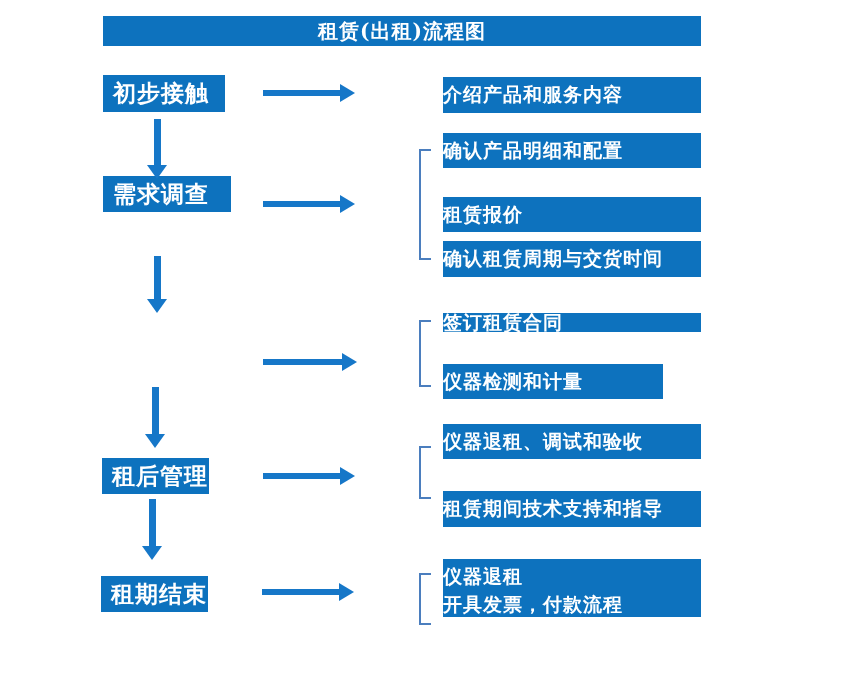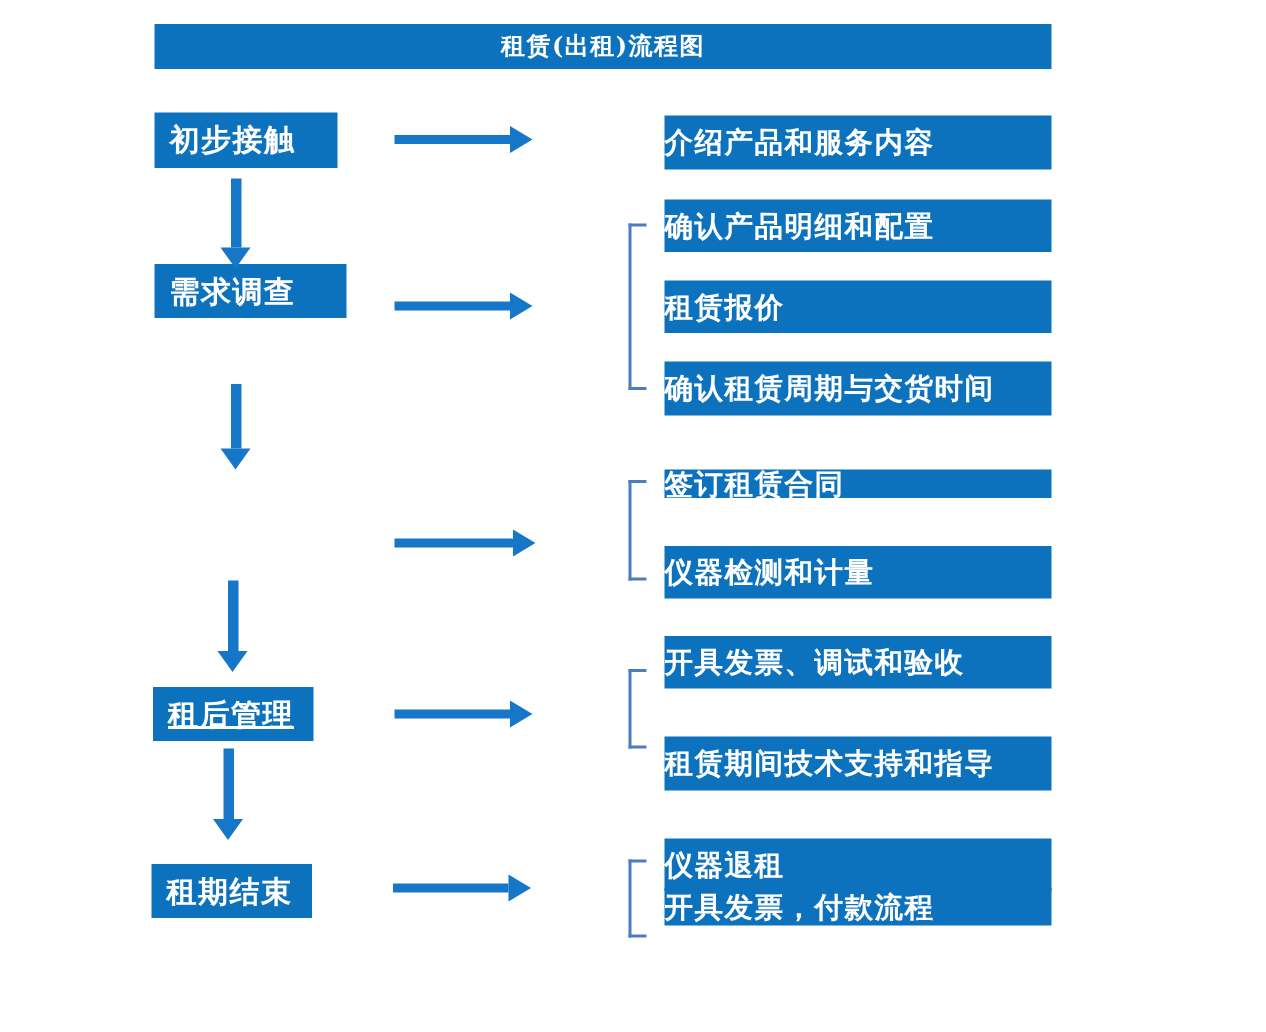--- a/index.html
+++ b/index.html
@@ -15,25 +15,25 @@
     position: absolute;
     background: var(--box-blue, #0d72be);
     color: var(--text-white, #ffffff);
     font-weight: bold;
     box-sizing: border-box;
     display: flex;
     align-items: center;
   }
   .title-bar {
     justify-content: center;
-    font-size: 16px;
+    font-size: 20px;
     letter-spacing: 1px;
   }
   .stage-box {
-    font-size: 20px;
+    font-size: 23px;
     padding-left: 10px;
     letter-spacing: 1px;
   }
   .output-box {
     font-size: 19px;
     letter-spacing: 1px;
   }
   .harrow {
     position: absolute;
     display: flex;
@@ -70,30 +70,30 @@
 </style>
 </head>
 <body>
 
 <div id="canvas">
 
   <div class="bar title-bar" style="left:103px; top:16px; width:598px; height:30px;">租赁(出租)流程图</div>
 
   <div class="bar stage-box" style="left:103px; top:75px; width:122px; height:37px;">初步接触</div>
   <div class="bar stage-box" style="left:103px; top:176px; width:128px; height:36px;">需求调查</div>
-  <div class="bar stage-box" style="left:102px; top:458px; width:107px; height:36px;text-decoration:underline;">租后管理</div>
+  <div class="bar stage-box" style="left:102px; top:458px; width:107px; height:36px;">租后管理</div>
   <div class="bar stage-box" style="left:101px; top:576px; width:107px; height:36px;">租期结束</div>
 
   <div class="bar output-box" style="left:443px; top:77px; width:258px; height:36px;">介绍产品和服务内容</div>
   <div class="bar output-box" style="left:443px; top:133px; width:258px; height:35px;font-family:Liberation Serif, serif;">确认产品明细和配置</div>
-  <div class="bar output-box" style="left:443px; top:187px; width:258px; height:35px;text-align:center;">租赁报价</div>
+  <div class="bar output-box" style="left:443px; top:197px; width:258px; height:35px;text-align:center;">租赁报价</div>
   <div class="bar output-box" style="left:443px; top:241px; width:258px; height:36px;">确认租赁周期与交货时间</div>
   <div class="bar output-box" style="left:443px; top:313px; width:258px; height:19px;">签订租赁合同</div>
-  <div class="bar output-box" style="left:443px; top:364px; width:258px; height:35px;">仪器检测和计量</div>
-  <div class="bar output-box" style="left:443px; top:424px; width:258px; height:35px;">开具发票、调试和验收</div>
+  <div class="bar output-box" style="left:443px; top:364px; width:220px; height:35px;">仪器检测和计量</div>
+  <div class="bar output-box" style="left:443px; top:424px; width:258px; height:35px;">仪器退租、调试和验收</div>
   <div class="bar output-box" style="left:443px; top:559px; width:258px; height:35px;">仪器退租</div>
   <div class="bar output-box" style="left:443px; top:491px; width:258px; height:36px;">租赁期间技术支持和指导</div>
   <div class="bar output-box" style="left:443px; top:592px; width:258px; height:25px;">开具发票，付款流程</div>
 
   <div class="harrow" style="left:263px; top:84px; width:92px; height:18px;">
     <div class="shaft"></div>
     <div class="head"></div>
   </div>
   <div class="harrow" style="left:263px; top:195px; width:92px; height:18px;">
     <div class="shaft"></div>

